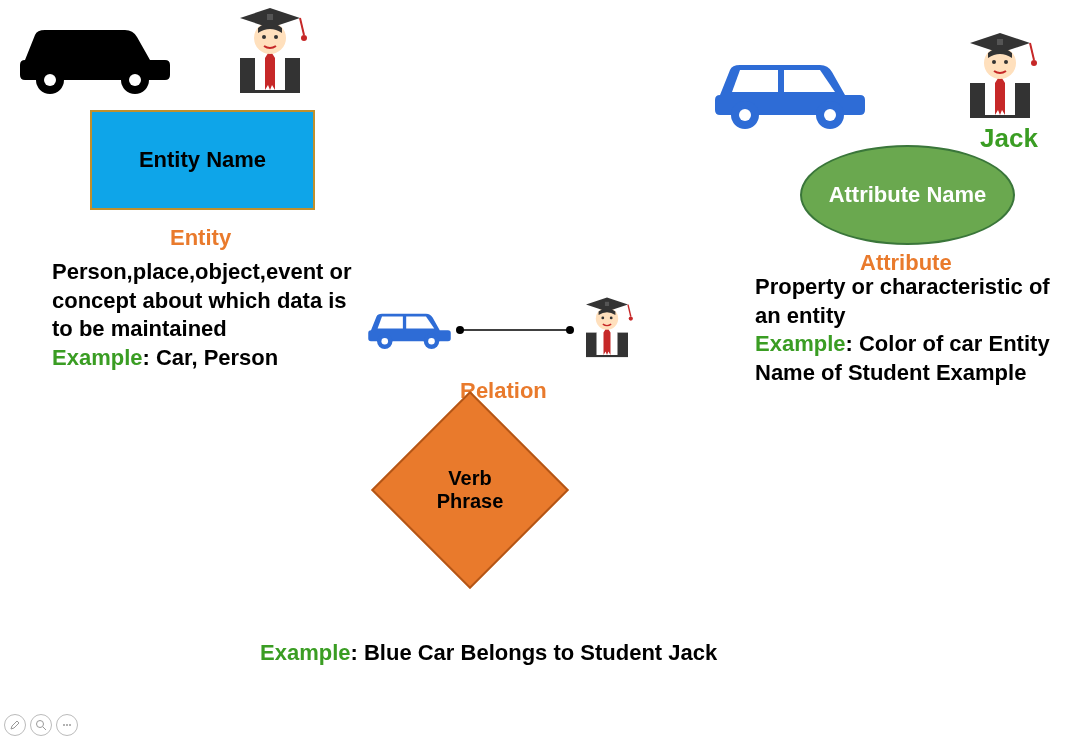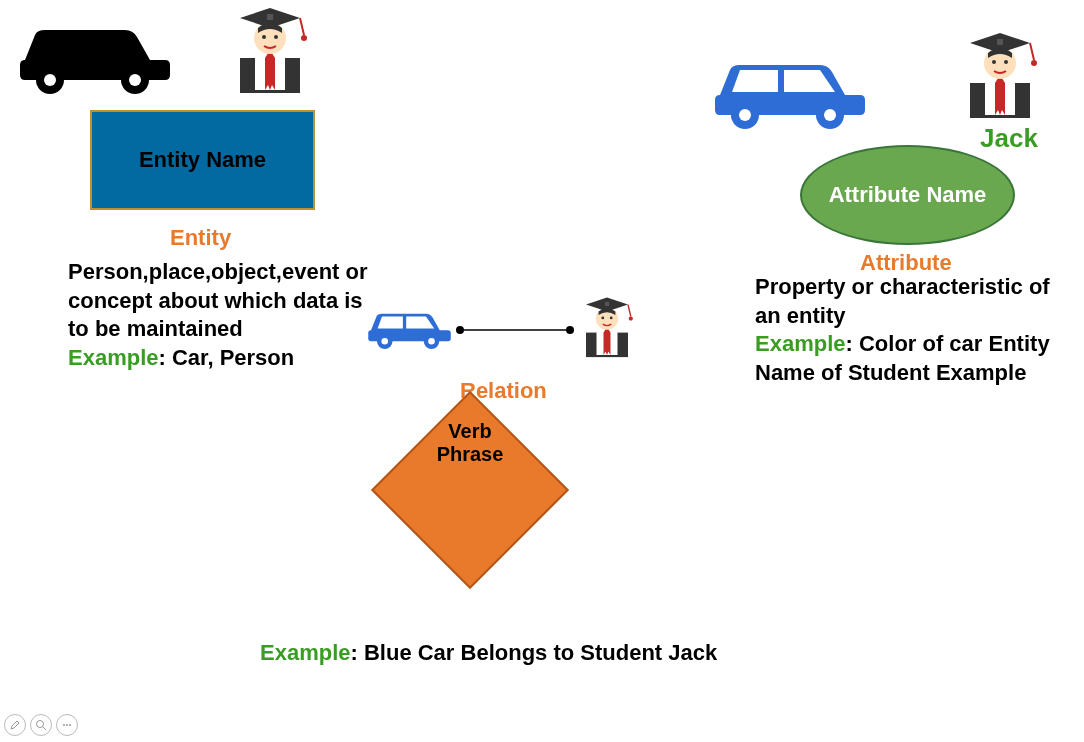--- a/index.html
+++ b/index.html
@@ -6,21 +6,21 @@
   body {
     width: 1084px;
     height: 742px;
     position: relative;
     font-family: "Segoe UI", Arial, sans-serif;
     background: #fff;
     overflow: hidden;
   }
   .abs { position: absolute; }
   .entity-box {
-    background: #0369a1;
+    background: #0ea5e9;
     border: 2px solid #c0902d;
     display: flex;
     align-items: center;
     justify-content: center;
     font-weight: bold;
     font-size: 22px;
     color: #000;
   }
   .attr-ellipse {
     background: #6aa84f;
@@ -32,20 +32,21 @@
     font-weight: bold;
     font-size: 22px;
     color: #fff;
     text-align: center;
     line-height: 1.1;
   }
   .diamond-wrap {
     width: 200px;
     height: 140px;
     display: flex;
+    align-items: center;
     justify-content: center;
   }
   .diamond {
     width: 140px;
     height: 140px;
     background: #e97a2c;
     border: 2px solid #b35617;
     transform: rotate(45deg);
   }
   .diamond-text {
@@ -119,21 +120,21 @@
     <circle cx="84" cy="38" r="3" fill="#c62828"></circle>
   </svg>
 </div>
 
 <div class="abs entity-box" style="left:90px; top:110px; width:225px; height:100px;">
   <span>Entity Name</span>
 </div>
 
 <div class="abs section-title" style="left:170px; top:225px;">Entity</div>
 
-<div class="abs desc" style="left:68px; top:258px; width:310px;">
+<div class="abs desc" style="left:52px; top:258px; width:310px;">
   <span>Person,place,object,event or concept about which data is to be maintained</span><br>
   <span class="example-label">Example</span><span>: Car, Person</span>
 </div>
 
 <div class="abs" style="left:700px; top:40px;">
   <svg width="180" height="90" viewBox="0 0 180 90">
     <path d="M20 55 L30 30 Q32 25 40 25 L120 25 Q128 25 132 32 L145 55 L160 55 Q165 55 165 60 L165 70 Q165 75 160 75 L20 75 Q15 75 15 70 L15 60 Q15 55 20 55 Z" fill="#2e6cd6"></path>
     <path d="M40 30 L78 30 L78 52 L32 52 Z" fill="#fff"></path>
     <path d="M84 30 L120 30 L135 52 L84 52 Z" fill="#fff"></path>
     <circle cx="45" cy="75" r="14" fill="#2e6cd6"></circle>

